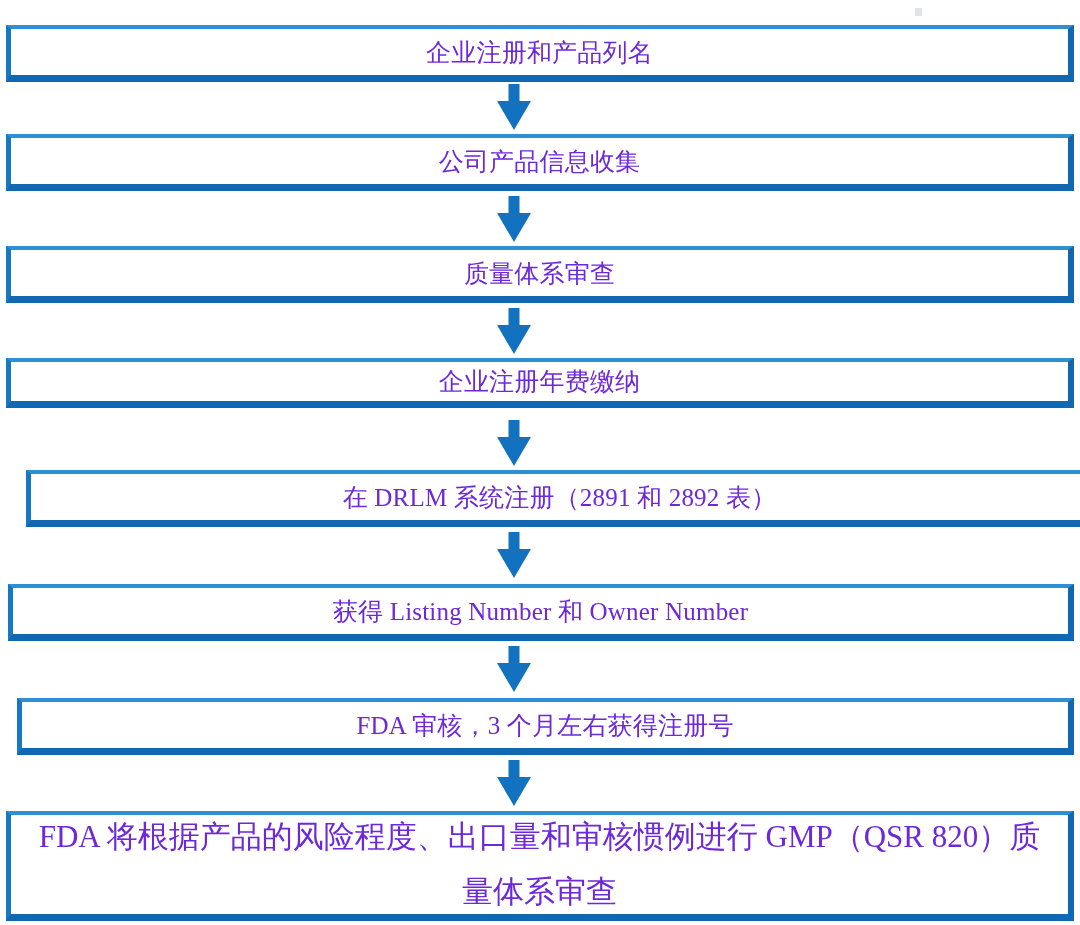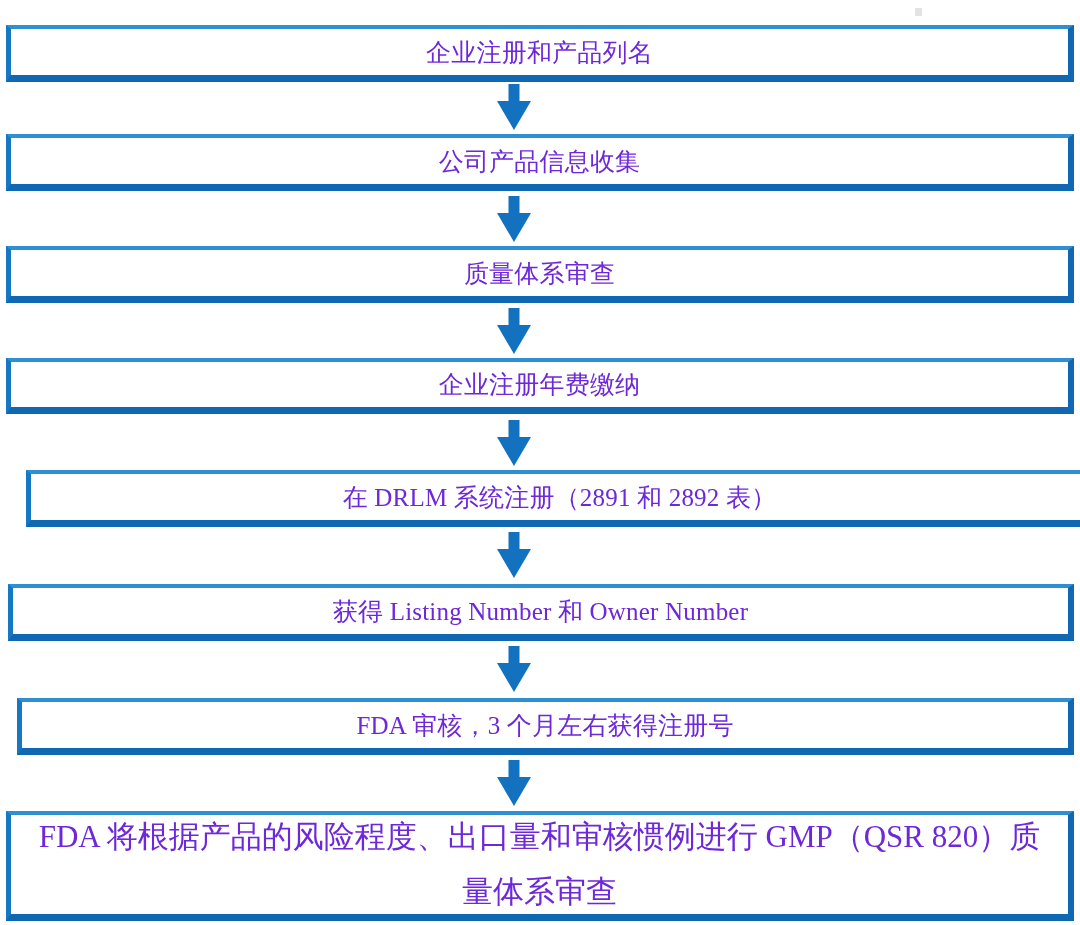--- a/index.html
+++ b/index.html
@@ -121,21 +121,21 @@
     </div>
   </div>
 
   <div class="arrow" style="top:308px; height:48px;">
     <svg viewBox="0 0 40 48" preserveAspectRatio="none">
       <polygon points="14.5,0 25.5,0 25.5,17 37,17 20,46 3,17 14.5,17" fill="#1272bf"></polygon>
     </svg>
   </div>
 
   <div class="step-row" style="top:358px;">
-    <div class="step-box" style="height:56px;">
+    <div class="step-box" style="height:50px;">
       <span class="step-text">企业注册年费缴纳</span>
     </div>
   </div>
 
   <div class="arrow" style="top:420px; height:48px;">
     <svg viewBox="0 0 40 48" preserveAspectRatio="none">
       <polygon points="14.5,0 25.5,0 25.5,17 37,17 20,46 3,17 14.5,17" fill="#1272bf"></polygon>
     </svg>
   </div>
 

